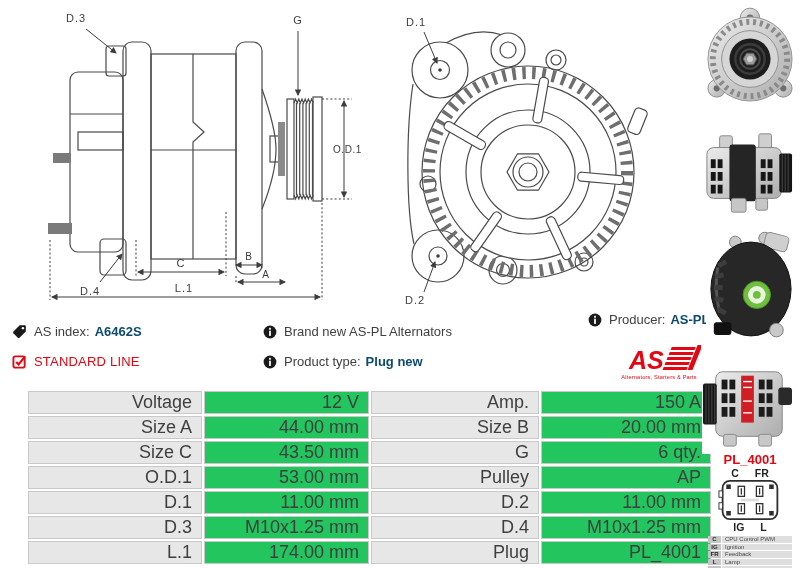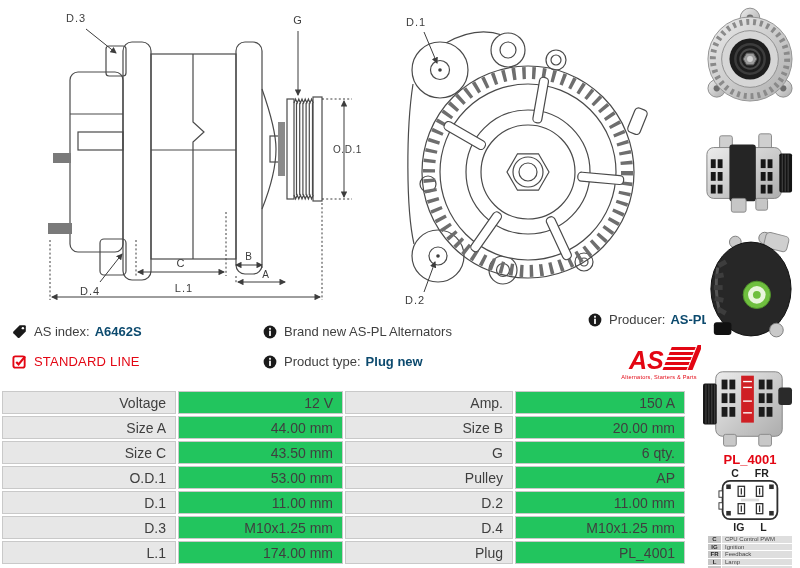--- a/index.html
+++ b/index.html
@@ -12,23 +12,23 @@
   .dw-label { font-family:"Liberation Sans",sans-serif; font-size:11px; letter-spacing:1px; fill:#3d3d3d; }
   .dw-label-sm { font-size:10px; letter-spacing:.6px; fill:#3d3d3d; }
 
   
   .info-item { position:absolute; display:flex; align-items:center; gap:7px; font-size:13px; color:#3f3f3f; white-space:nowrap; }
   .info-item b { color:#0c4a6e; }
   .redline { color:var(--accent-red,#e30613); font-weight:normal; letter-spacing:.2px; }
   .ico { flex:0 0 auto; display:inline-flex; }
 
   
-  #spec-table { position:absolute; left:2px; top:391px; width:685px;
+  #spec-table { position:absolute; left:28px; top:391px; width:685px;
     display:grid; grid-template-columns:174px 165px 168px 170px; gap:2px; grid-auto-rows:23px;
-    font-size:14px; }
+    font-size:18px; }
   #spec-table .cell { border:1px solid var(--border,#c9c9c9); display:flex; align-items:center;
     justify-content:flex-end; padding-right:9px; background:#22c55e; }
   #spec-table .lab { background:var(--table-label-bg,#e7e7e7); }
 
   
   .photo { position:absolute; background:#fff; }
 
   #plug-block { position:absolute; left:704px; top:452px; width:92px; }
   #plug-title { text-align:center; font-size:13px; font-weight:bold; color:var(--accent-red,#e30613); height:15px; }
   .pin-row { display:flex; justify-content:center; gap:16px; font-size:10.5px; font-weight:bold; color:#222; height:12px; line-height:12px; }

